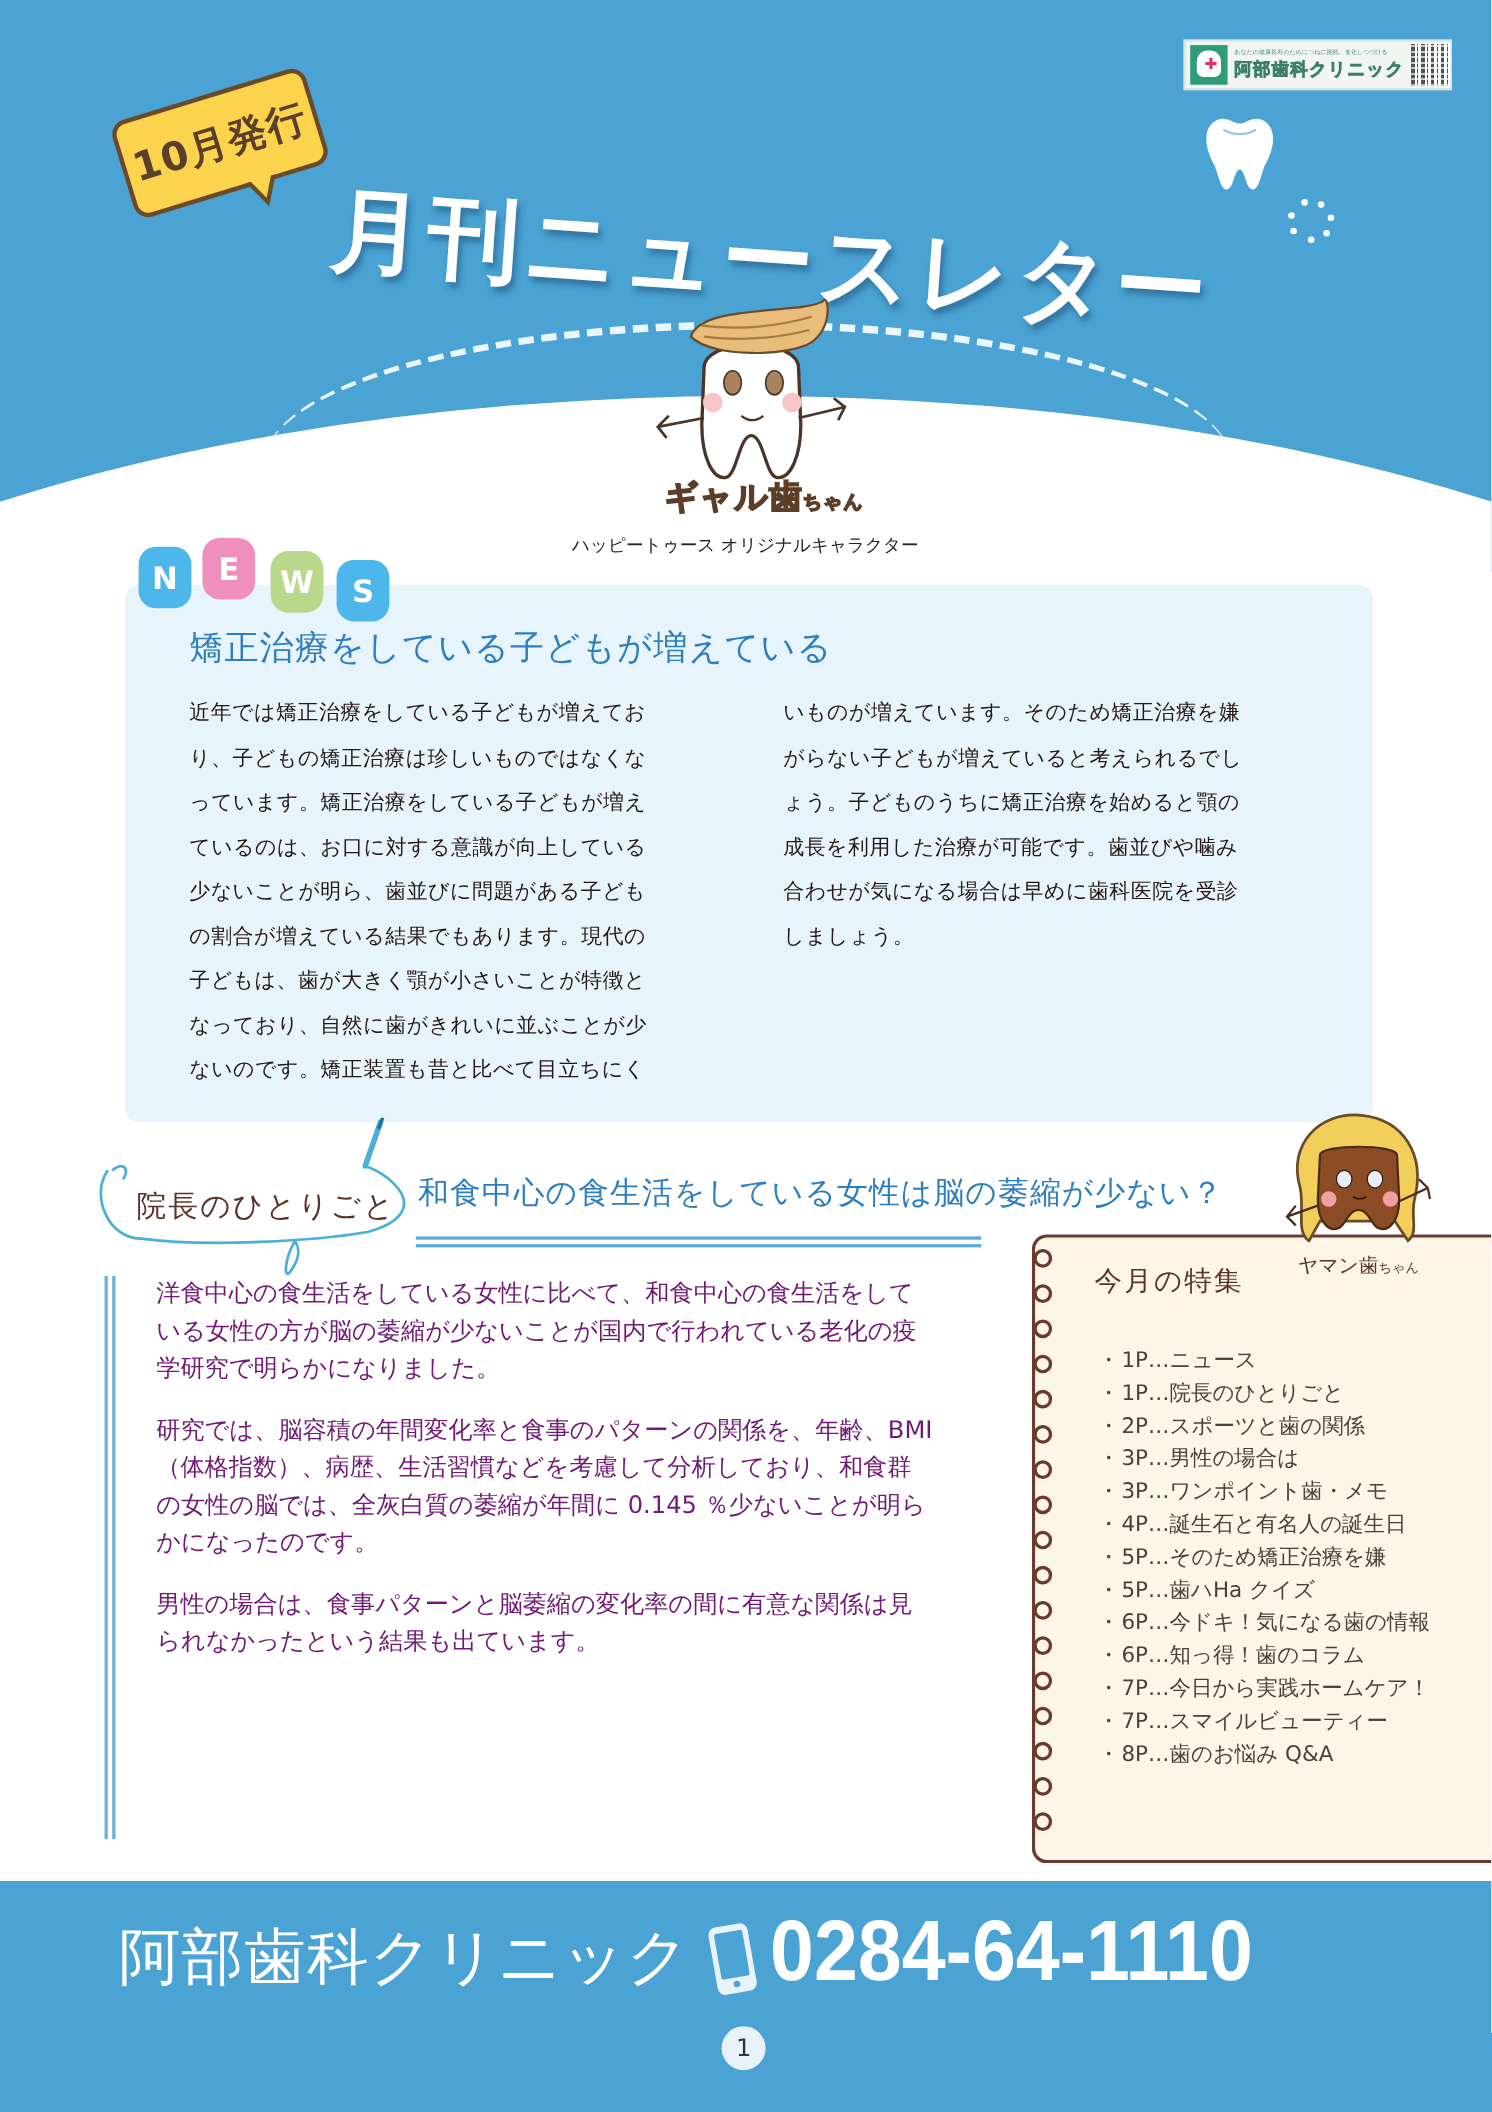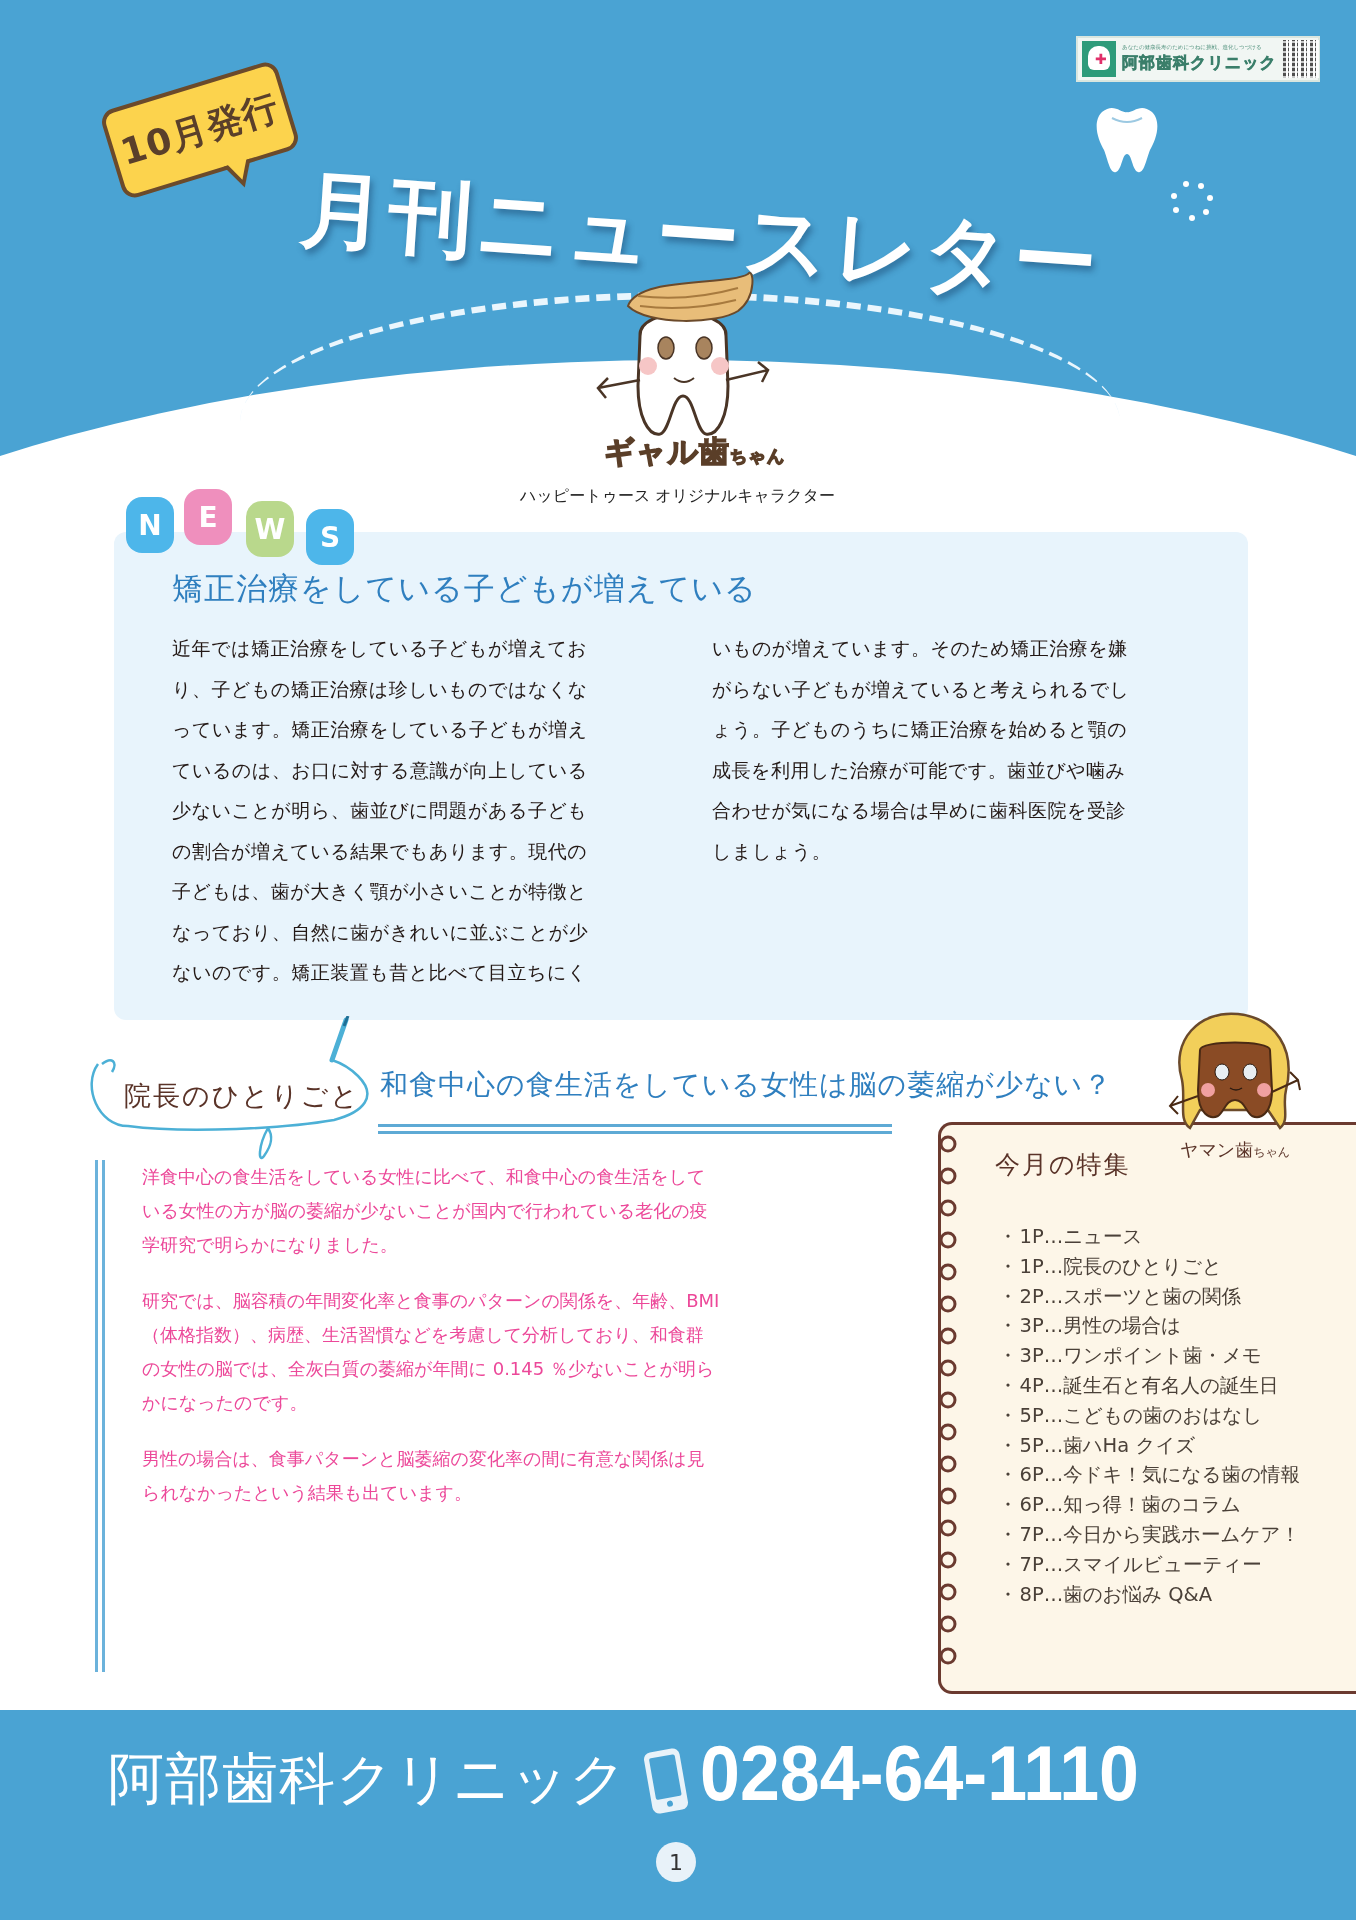--- a/index.html
+++ b/index.html
@@ -48,21 +48,21 @@
   .news-title { position: absolute; left: 172px; top: 568px; font-size: 31px; color: #2f7fbf; letter-spacing: 1px; white-space: nowrap; }
   .news-col { position: absolute; top: 628px; font-size: 19px; line-height: 40.5px; color: #231815; letter-spacing: 0.5px; }
   .news-col p { white-space: nowrap; }
 
   
   .director-label-wrap { position: absolute; left: 88px; top: 1016px; width: 300px; height: 148px; }
   .director-label { position: absolute; left: 124px; top: 1078px; font-size: 27px; color: #5a3328; letter-spacing: 2px; white-space: nowrap; }
   .director-headline { position: absolute; left: 380px; top: 1066px; font-size: 28px; color: #2f7fbf; letter-spacing: 1px; white-space: nowrap; }
   .headline-rule { position: absolute; left: 378px; top: 1124px; width: 514px; height: 10px; border-top: 3px solid #5eaad5; border-bottom: 3px solid #5eaad5; }
   .left-rule { position: absolute; left: 95px; top: 1160px; width: 10px; height: 512px; border-left: 3px solid #6bb2db; border-right: 3px solid #6bb2db; }
-  .director-body { position: absolute; left: 142px; top: 1160px; width: 760px; font-size: 18px; line-height: 34px; color: #ec4899; }
+  .director-body { position: absolute; left: 142px; top: 1160px; width: 760px; font-size: 22px; line-height: 34px; color: #701a75; }
   .director-body p { margin-bottom: 22px; white-space: nowrap; }
 
   
   .notebook { position: absolute; left: 938px; top: 1122px; width: 418px; height: 572px; background: #fdf6e8; border: 3px solid #6b3a2f; border-right: none; border-radius: 14px 0 0 14px; }
   .rings { position: absolute; left: 930px; top: 1130px; width: 30px; height: 556px; }
   .notebook-title { position: absolute; left: 995px; top: 1148px; font-size: 25px; color: #5a3328; letter-spacing: 2px; white-space: nowrap; }
   .notebook-list { position: absolute; left: 998px; top: 1222px; list-style: none; font-size: 19.5px; line-height: 29.8px; color: #4a4038; }
   .notebook-list li { white-space: nowrap; }
   .notebook-list li::before { content: "・"; color: #4a4038; margin-right: 2px; }
 
@@ -236,21 +236,21 @@
   </div>
 
   <div class="notebook-title">今月の特集</div>
   <ul class="notebook-list">
     <li>1P…ニュース</li>
     <li>1P…院長のひとりごと</li>
     <li>2P…スポーツと歯の関係</li>
     <li>3P…男性の場合は</li>
     <li>3P…ワンポイント歯・メモ</li>
     <li>4P…誕生石と有名人の誕生日</li>
-    <li>5P…こどもの歯のおはなし</li>
+    <li>5P…そのため矯正治療を嫌</li>
     <li>5P…歯ハHa クイズ</li>
     <li>6P…今ドキ！気になる歯の情報</li>
     <li>6P…知っ得！歯のコラム</li>
     <li>7P…今日から実践ホームケア！</li>
     <li>7P…スマイルビューティー</li>
     <li>8P…歯のお悩み Q&amp;A</li>
   </ul>
 
   <div class="footer"></div>
   <div class="footer-name">阿部歯科クリニック</div>

